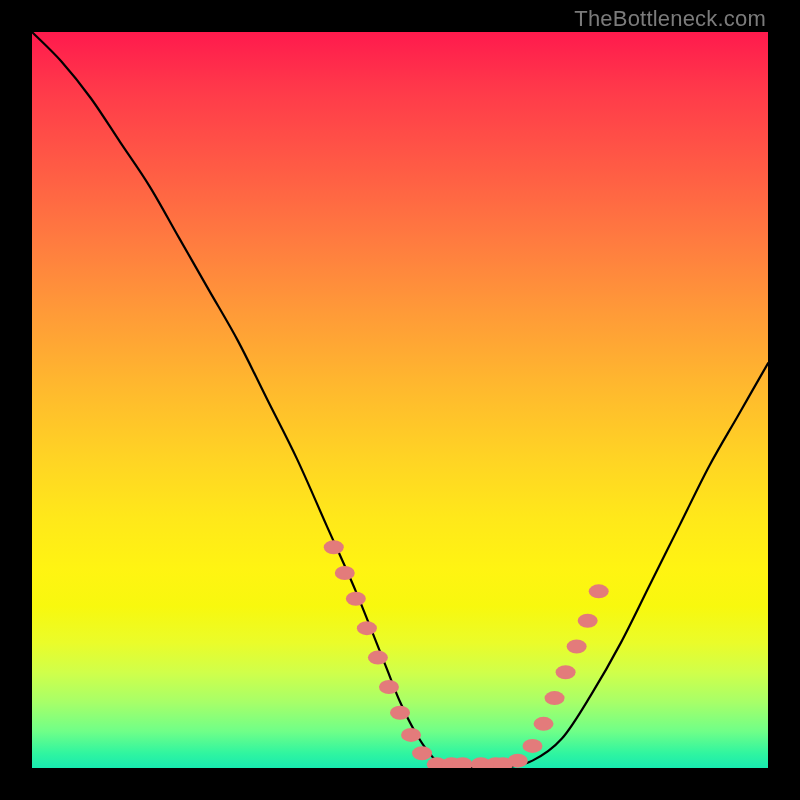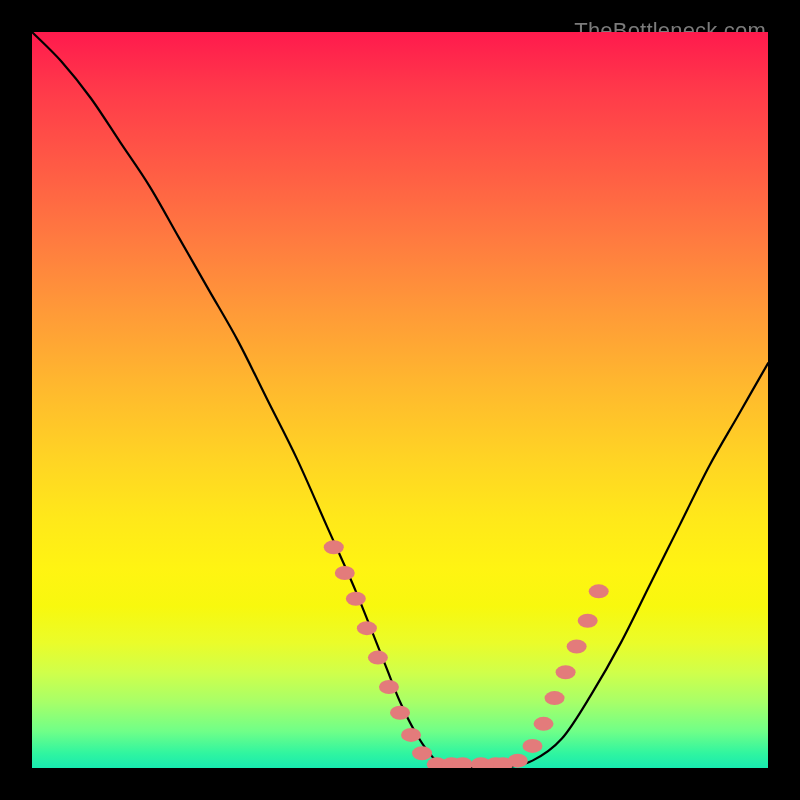--- a/index.html
+++ b/index.html
@@ -44,21 +44,21 @@
   }
   .curve-layer {
     position: absolute;
     left: 0;
     top: 0;
     width: 736px;
     height: 736px;
   }
   .attribution {
     position: absolute;
-    top: 18px;
+    top: 6px;
     right: 34px;
     color: #7b7b7b;
     font-size: 22px;
     letter-spacing: 0.2px;
   }
 </style>
 </head>
 <body>
 
 <div class="frame">

